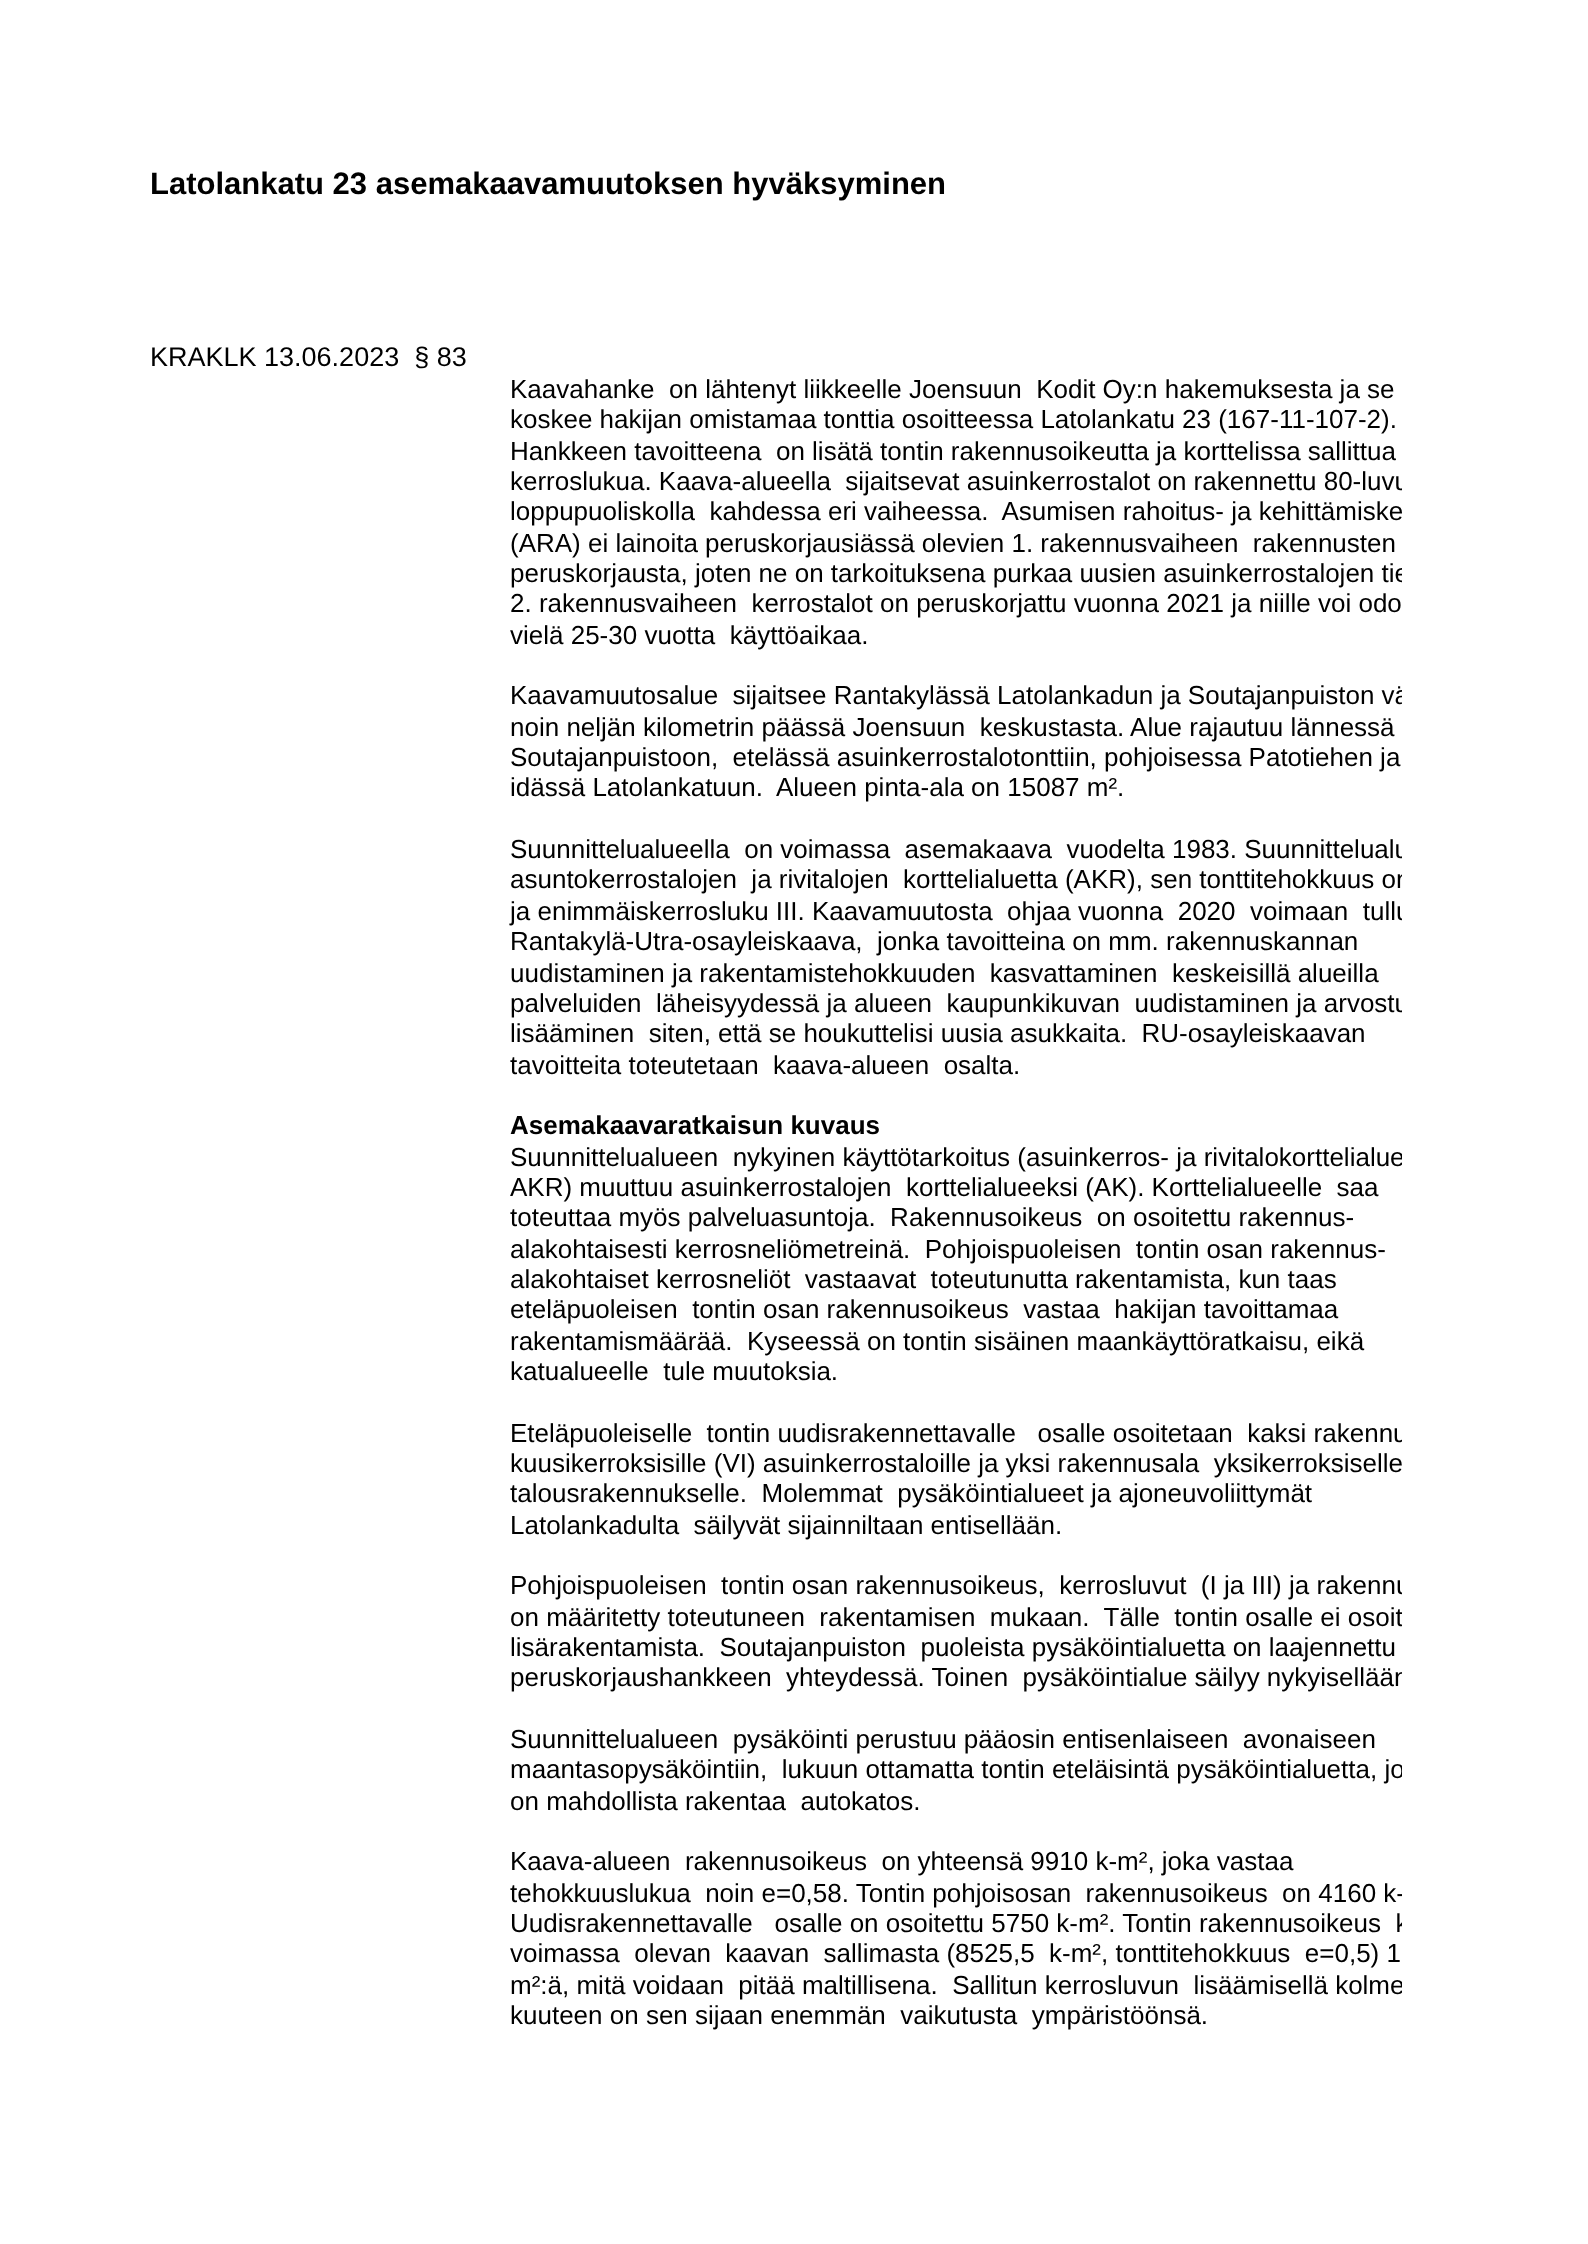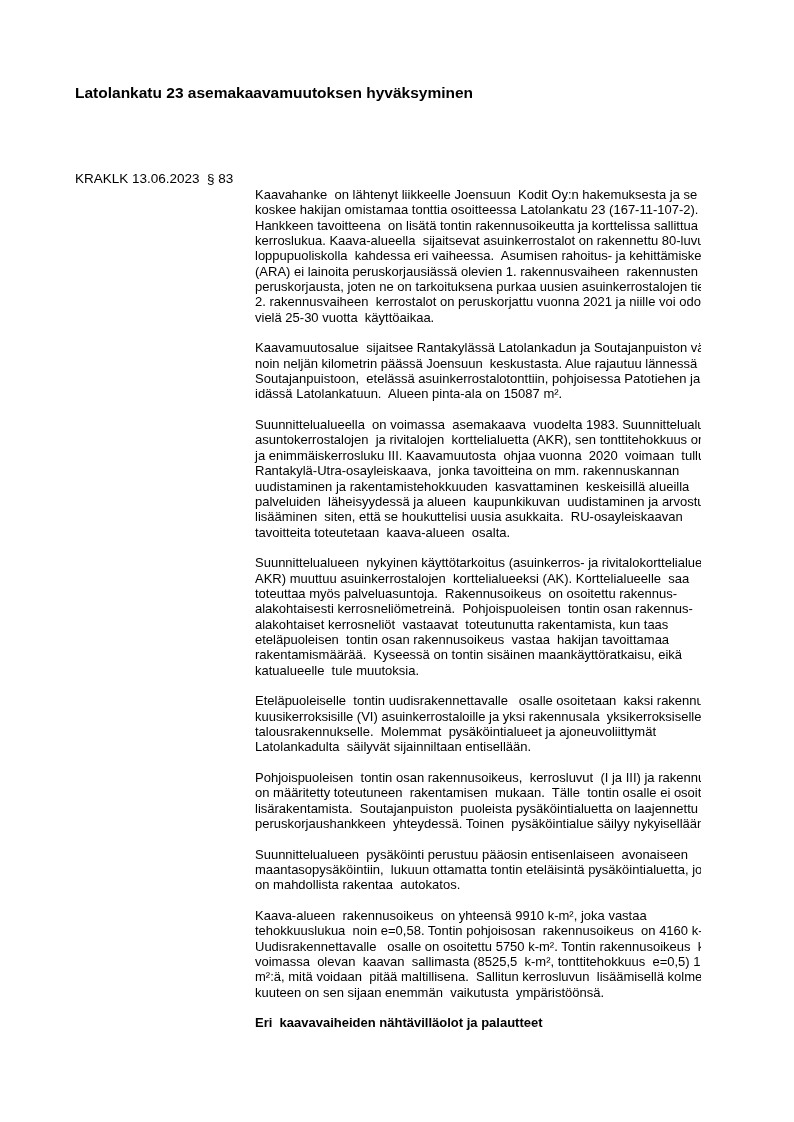--- a/index.html
+++ b/index.html
@@ -83,20 +83,21 @@
 
     <p class="para">Suunnittelualueella  on voimassa  asemakaava  vuodelta 1983. Suunnittelualue  on
 asuntokerrostalojen  ja rivitalojen  korttelialuetta (AKR), sen tonttitehokkuus on 0,50
 ja enimmäiskerrosluku III. Kaavamuutosta  ohjaa vuonna  2020  voimaan  tullut
 Rantakylä-Utra-osayleiskaava,  jonka tavoitteina on mm. rakennuskannan
 uudistaminen ja rakentamistehokkuuden  kasvattaminen  keskeisillä alueilla
 palveluiden  läheisyydessä ja alueen  kaupunkikuvan  uudistaminen ja arvostuksen
 lisääminen  siten, että se houkuttelisi uusia asukkaita.  RU-osayleiskaavan
 tavoitteita toteutetaan  kaava-alueen  osalta.</p>
 
+    <h2 class="subheading">Asemakaavaratkaisun kuvaus</h2>
 
     <p class="para">Suunnittelualueen  nykyinen käyttötarkoitus (asuinkerros- ja rivitalokorttelialue,
 AKR) muuttuu asuinkerrostalojen  korttelialueeksi (AK). Korttelialueelle  saa
 toteuttaa myös palveluasuntoja.  Rakennusoikeus  on osoitettu rakennus-
 alakohtaisesti kerrosneliömetreinä.  Pohjoispuoleisen  tontin osan rakennus-
 alakohtaiset kerrosneliöt  vastaavat  toteutunutta rakentamista, kun taas
 eteläpuoleisen  tontin osan rakennusoikeus  vastaa  hakijan tavoittamaa
 rakentamismäärää.  Kyseessä on tontin sisäinen maankäyttöratkaisu, eikä
 katualueelle  tule muutoksia.</p>
 
@@ -114,17 +115,16 @@
 maantasopysäköintiin,  lukuun ottamatta tontin eteläisintä pysäköintialuetta, johon
 on mahdollista rakentaa  autokatos.</p>
 
     <p class="para">Kaava-alueen  rakennusoikeus  on yhteensä 9910 k-m², joka vastaa
 tehokkuuslukua  noin e=0,58. Tontin pohjoisosan  rakennusoikeus  on 4160 k-m².
 Uudisrakennettavalle   osalle on osoitettu 5750 k-m². Tontin rakennusoikeus  kasvaa
 voimassa  olevan  kaavan  sallimasta (8525,5  k-m², tonttitehokkuus  e=0,5) 1386 k-
 m²:ä, mitä voidaan  pitää maltillisena.  Sallitun kerrosluvun  lisäämisellä kolmesta
 kuuteen on sen sijaan enemmän  vaikutusta  ympäristöönsä.</p>
 
-    <h2 class="subheading">Eri  kaavavaiheiden nähtävilläolot ja palautteet</h2>
 
   </div>
 
 </div>
 
 </body></html>

